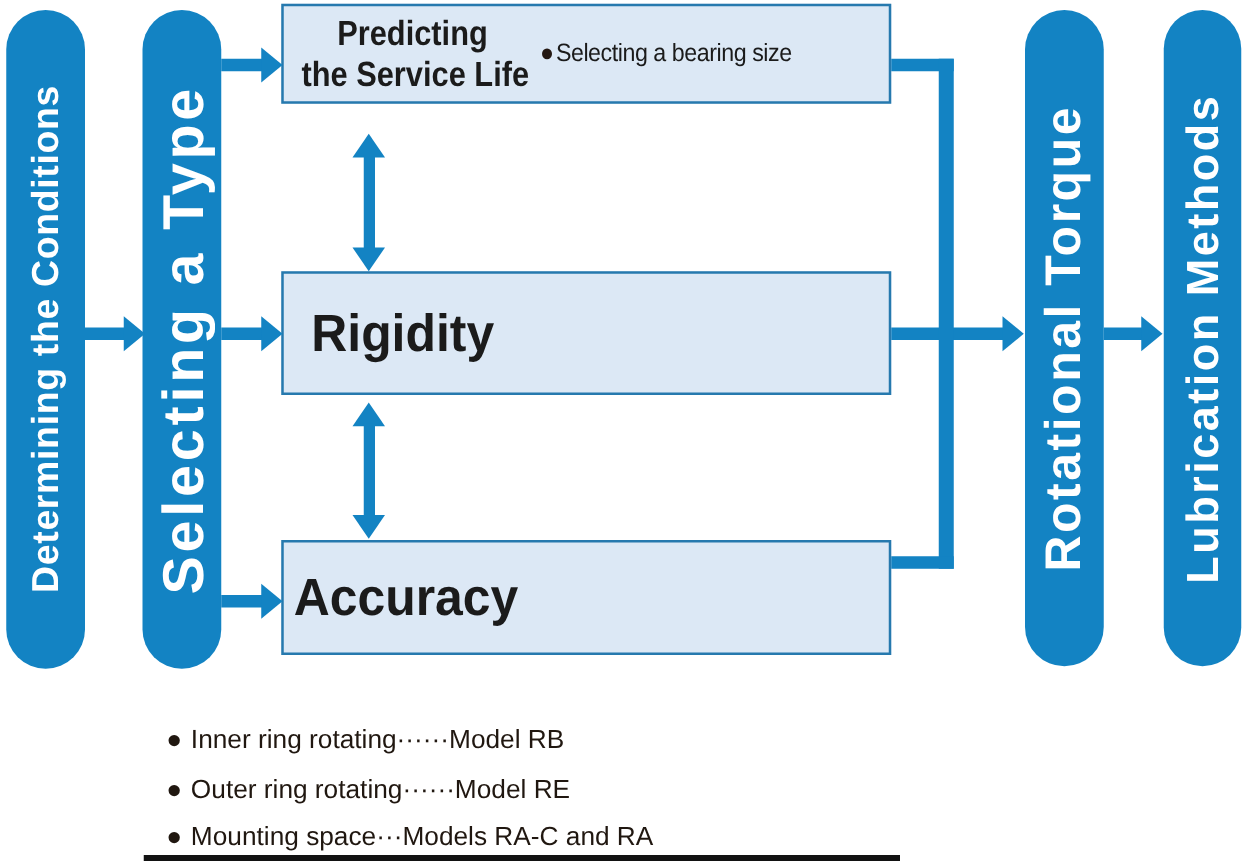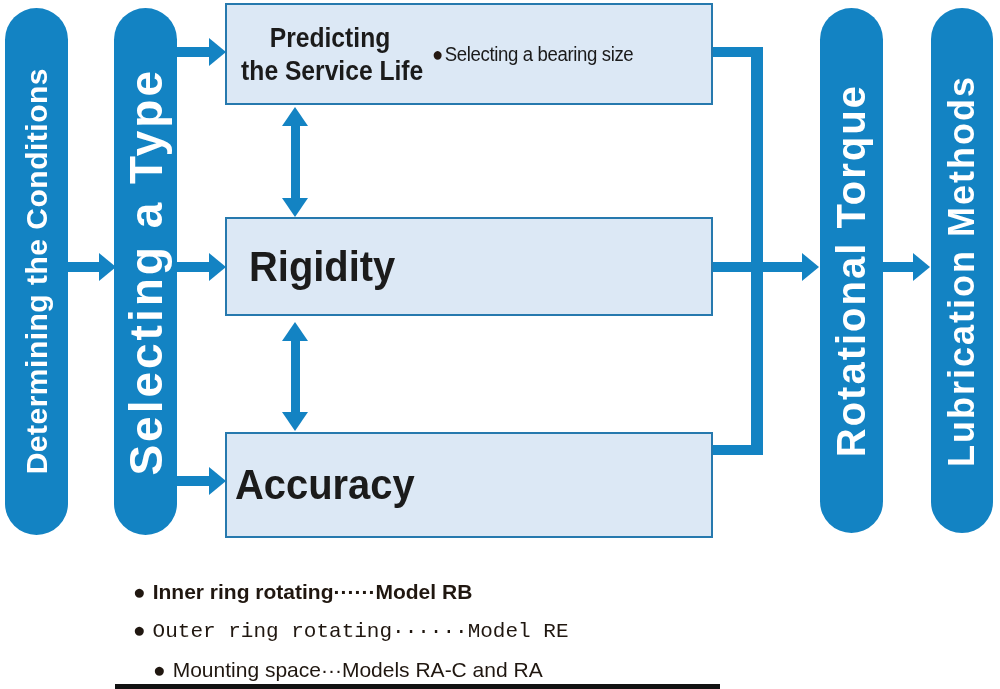--- a/index.html
+++ b/index.html
@@ -79,35 +79,35 @@
   </div>
 
   <div class="pill" style="left:820px;top:8px;width:63px;height:525px;">
     <span class="vtext" style="font-size:40px;letter-spacing:2px;">Rotational Torque</span>
   </div>
 
   <div class="pill" style="left:931px;top:8px;width:62px;height:525px;">
     <span class="vtext" style="font-size:36px;letter-spacing:2px;">Lubrication Methods</span>
   </div>
 
-  <div class="pbox" style="left:225px;top:3px;height:102px;">
+  <div class="pbox" style="left:225px;top:3px;height:80px;">
     <div class="box-title title-2line">
       <div>Predicting</div>
       <div>the Service Life</div>
     </div>
     <div class="box-bullets">
       <div class="bline"><span class="dot">●</span><span>Selecting a bearing size</span></div>
     </div>
   </div>
 
   <div class="pbox" style="left:225px;top:217px;height:99px;">
     <div class="box-title title-big" style="left:22px;">Rigidity</div>
   </div>
 
-  <div class="pbox" style="left:225px;top:432px;height:106px;">
+  <div class="pbox" style="left:225px;top:432px;height:92px;">
     <div class="box-title title-big" style="left:8px;">Accuracy</div>
   </div>
 
   <div>
     <div class="seg" style="left:68px;top:262px;width:33px;height:10px;"></div>
     <div class="head-right" style="left:99px;top:253px;"></div>
   </div>
 
   <div>
     <div class="seg" style="left:177px;top:47px;width:33px;height:10px;"></div>
@@ -145,19 +145,19 @@
     <div class="seg" style="left:291px;top:339px;width:9px;height:76px;"></div>
     <div class="head-down" style="left:282px;top:412px;"></div>
   </div>
 
   <div>
     <div class="seg" style="left:713px;top:47px;width:50px;height:10px;"></div>
     <div class="seg" style="left:751px;top:47px;width:12px;height:408px;"></div>
     <div class="seg" style="left:713px;top:445px;width:50px;height:10px;"></div>
   </div>
 
-  <div class="note" style="top:580px;font-weight:bold;"><span class="dot">●</span><span>Inner ring rotating······Model RB</span></div>
-  <div class="note" style="top:620px;font-family:Liberation Mono, monospace;"><span class="dot">●</span><span>Outer ring rotating······Model RE</span></div>
-  <div class="note" style="top:658px;margin-left:20px;"><span class="dot">●</span><span>Mounting space···Models RA-C and RA</span></div>
+  <div class="note" style="top:580px;"><span class="dot">●</span><span>Inner ring rotating······Model RB</span></div>
+  <div class="note" style="top:620px;"><span class="dot">●</span><span>Outer ring rotating······Model RE</span></div>
+  <div class="note" style="top:658px;"><span class="dot">●</span><span>Mounting space···Models RA-C and RA</span></div>
 
   <div class="crop-bar"></div>
 
 </div>
 
 </body></html>

